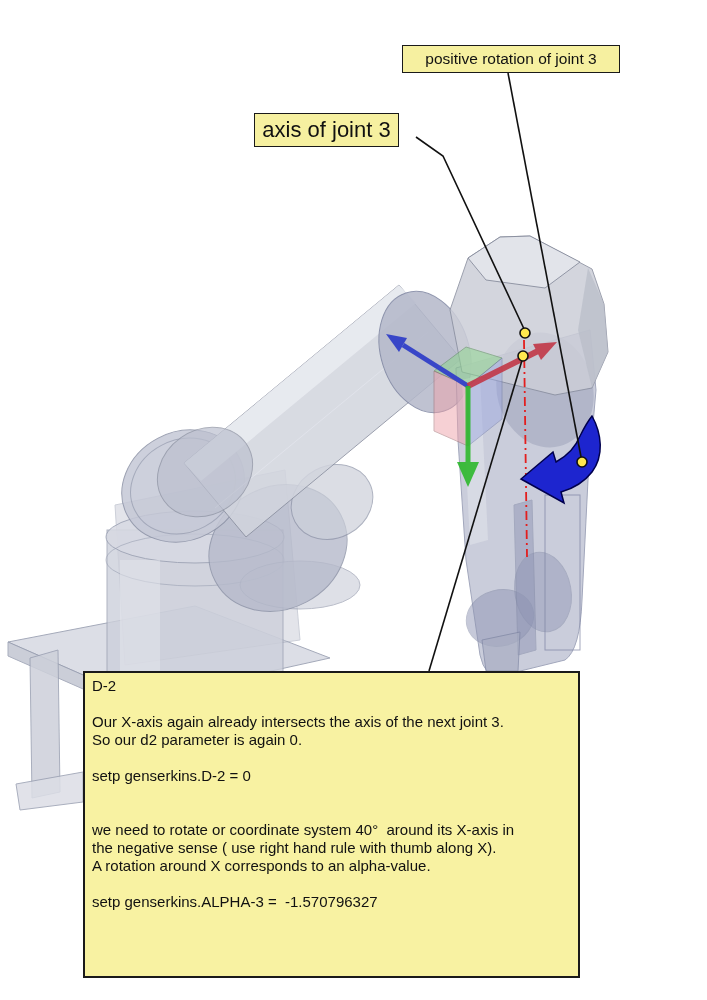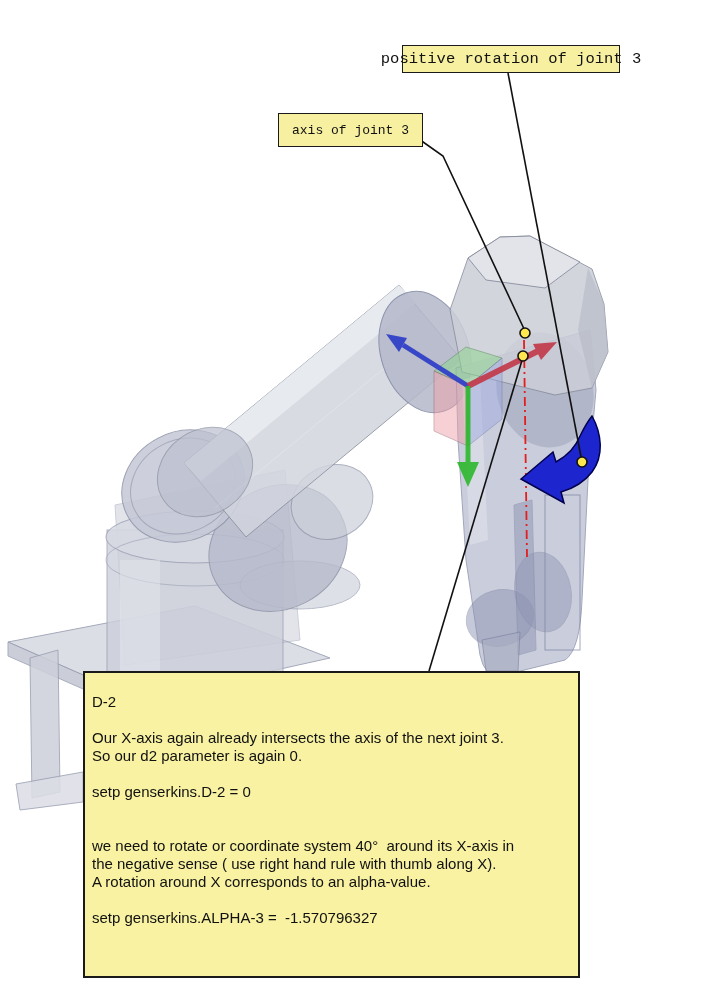--- a/index.html
+++ b/index.html
@@ -7,28 +7,27 @@
   .canvas{position:absolute;left:0;top:0;width:707px;height:1000px;background:#ffffff;overflow:hidden;}
   svg.scene{position:absolute;left:0;top:0;}
   .callout{
     position:absolute;
     background:#f6f0a0;
     border:1.6px solid #1a1a1a;
     color:#111;
     display:flex;align-items:center;justify-content:center;
     box-sizing:border-box;
     white-space:nowrap;
-    font-family:Liberation Mono, monospace;
   }
   .callout.pos-rot{left:402px;top:45px;width:218px;height:28px;font-size:15.5px;}
-  .callout.axis{left:278px;top:113px;width:145px;height:34px;font-size:13px;}
+  .callout.axis{left:254px;top:113px;width:145px;height:34px;font-size:22px;}
   .info-box{
     position:absolute;left:83px;top:671px;width:497px;height:307px;
     background:#f8f2a2;border:2px solid #1a1a1a;box-sizing:border-box;
-    padding:20px 7px;color:#111;font-size:15px;line-height:18px;
+    padding:4px 7px;color:#111;font-size:15px;line-height:18px;
   }
   .ib-line{min-height:18px;white-space:pre;overflow:hidden;}
 </style>
 </head>
 <body>
 
 <div class="canvas">
 
   <svg class="scene" width="707" height="1000" viewBox="0 0 707 1000">
 

